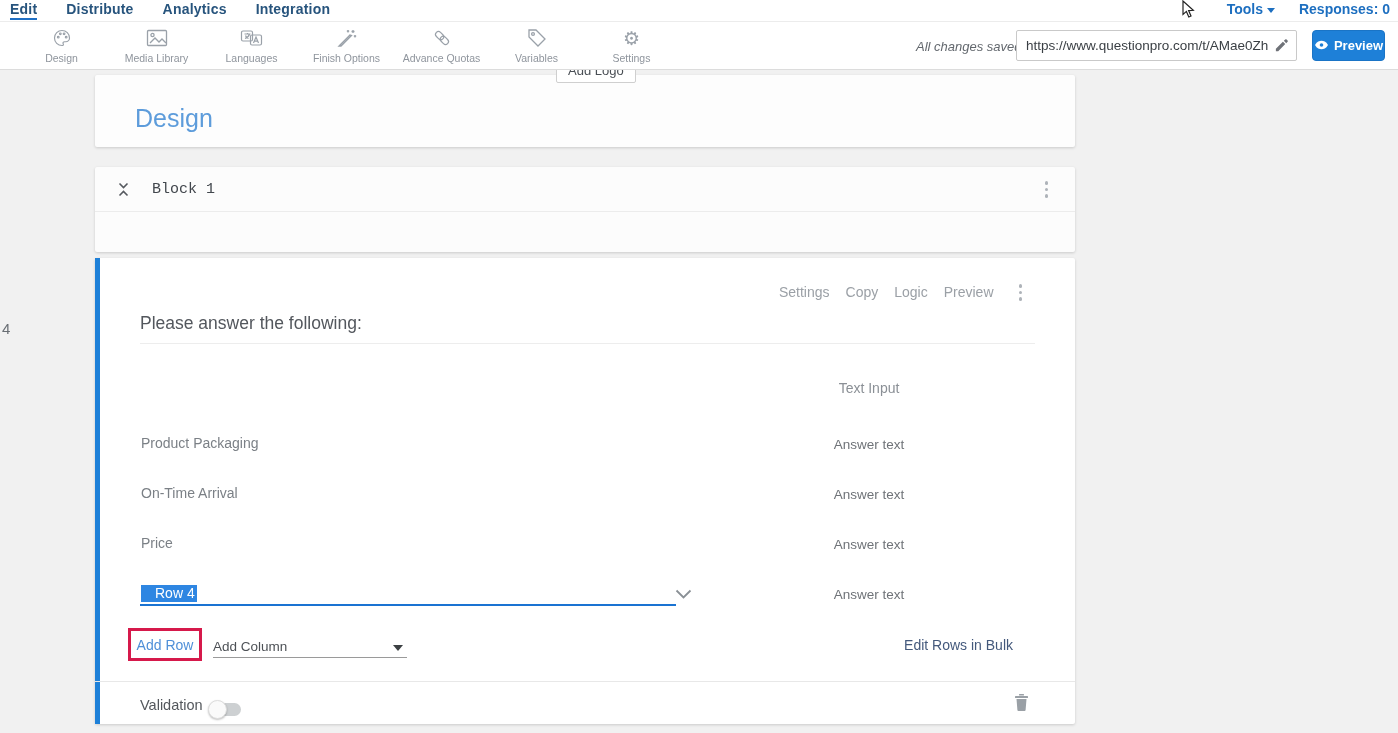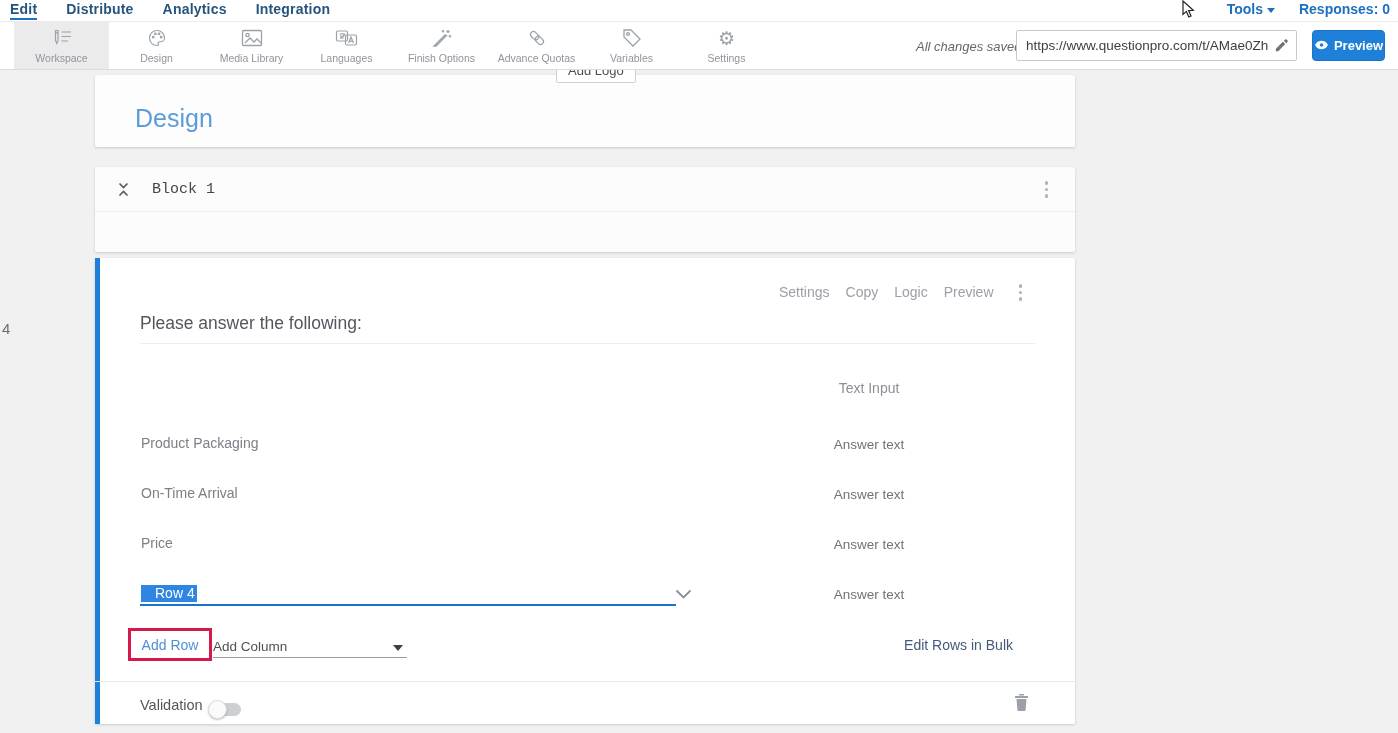--- a/index.html
+++ b/index.html
@@ -72,21 +72,21 @@
   .col-header { position:absolute; left:774px; top:122px; transform:translateX(-50%); font-size:14px; color:#8b9096; }
 
   .m-row { position:absolute; left:0; width:100%; height:20px; }
   .m-row-label { position:absolute; left:46px; top:0; font-size:14px; color:#7b8086;text-align:center; }
   .m-answer { position:absolute; left:774px; top:2px; transform:translateX(-50%); font-size:13.5px; color:#6f7378; }
 
   .row-edit-value { position:absolute; left:46px; top:0; font-size:14px; background:#2e86e2; color:#fff; padding:0 2px 1px 14px; }
   .row-edit-underline { position:absolute; left:45px; top:346px; width:536px; height:2px; background:#1a73d2; }
   .row-edit-chevron { position:absolute; left:580px; top:328px; cursor:pointer; }
 
-  .add-row-box { position:absolute; left:33px; top:370px; width:84px; height:33px; border:3px solid #d6194b;
+  .add-row-box { position:absolute; left:33px; top:370px; width:74px; height:33px; border:3px solid #d6194b;
                  display:flex; align-items:center; justify-content:center; }
   .add-row-label { font-size:14px; color:#4f8fd8; cursor:pointer; white-space:nowrap; }
   .add-column { position:absolute; left:118px; top:379px; width:194px; height:21px; border-bottom:1px solid #9a9a9a; cursor:pointer; }
   .add-column-label { font-size:13.5px; color:#4d5156; }
   .add-column-caret { position:absolute; right:4px; top:8px; width:0; height:0; border-left:5px solid transparent;
                  border-right:5px solid transparent; border-top:6px solid #3c4043; }
   .edit-bulk { position:absolute; right:62px; top:379px; font-size:14px; color:#44597c; cursor:pointer; }
 
   .q-footer-divider { position:absolute; left:0; top:423px; width:100%; height:1px; background:#e8e8e8; }
   .validation-label { position:absolute; left:45px; top:439px; font-size:14.5px; color:#53575c; }
@@ -113,30 +113,20 @@
     </div>
     <div class="topnav-right">
       <span class="blue"><span>Tools</span><span class="caret-down-small"></span></span>
       <span class="blue">Responses: 0</span>
     </div>
   </div>
 
   <div class="toolbar">
     <div class="toolbar-items">
 
-      <div class="tb-item selected">
-        <span class="tb-icon">
-          <svg width="22" height="18" viewBox="0 0 22 18" fill="none" stroke="#9aa1a9" stroke-width="1.2">
-            <path d="M4.5 1.5 h2.5 v10 l-1.25 3 -1.25 -3 z"></path>
-              <path d="M4.5 3.8 h2.5"></path>
-            <path d="M10.5 3 H20 M10.5 7.5 H20 M10.5 12 H17"></path>
-          </svg>
-        </span>
-        <span class="tb-label">Workspace</span>
-      </div>
 
       <div class="tb-item">
         <span class="tb-icon">
           <svg width="20" height="20" viewBox="0 0 24 24" fill="none" stroke="#9aa1a9" stroke-width="1.4">
             <path d="M12 3a9 9 0 1 0 0 18c1.6 0 2.1-1.1 1.4-2.2-.7-1.2.2-2.3 1.6-2.3h1.5A4.5 4.5 0 0 0 21 12c0-5-4-9-9-9z"></path>
             <circle cx="7.5" cy="11" r="1"></circle>
               <circle cx="10" cy="7" r="1"></circle>
               <circle cx="14.5" cy="7" r="1"></circle>
               <circle cx="17" cy="11" r="1"></circle>
           </svg>

